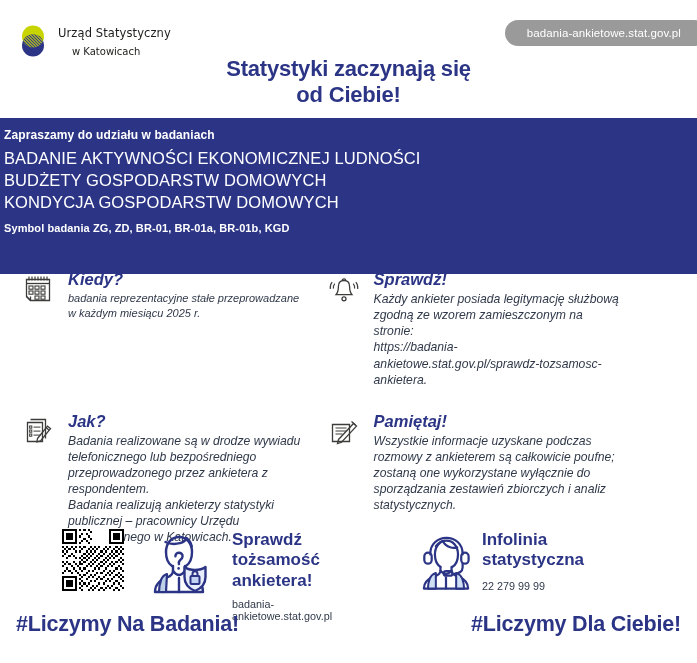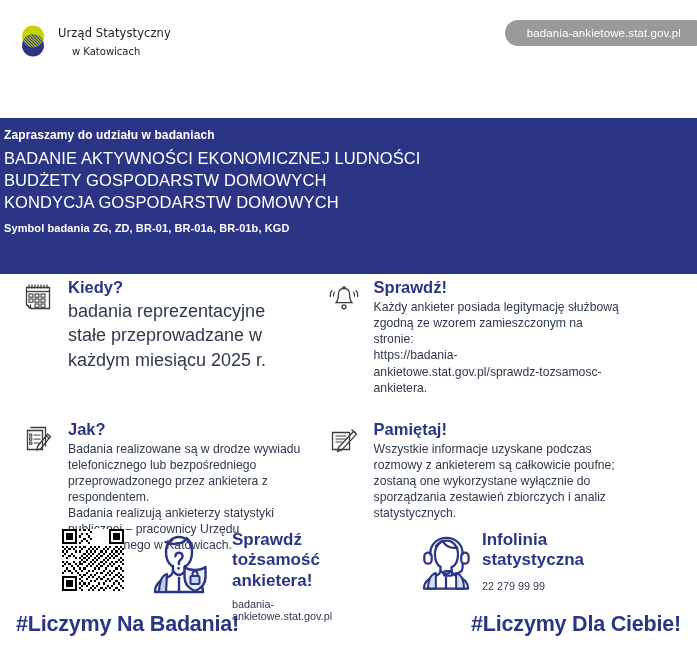--- a/index.html
+++ b/index.html
@@ -43,29 +43,29 @@
     position:absolute;left:0;top:118px;width:697px;height:156px;
     background:#2b3485;color:#ffffff;
     box-sizing:border-box;
     padding:10px 0 0 4px;
   }
   .banner-kicker{font-size:12px;font-weight:bold;letter-spacing:.1px;margin-bottom:6px;}
   .banner-line{font-size:16.5px;line-height:1.33;letter-spacing:.1px;font-weight:400;}
   .banner-symbol{font-size:11px;font-weight:bold;margin-top:8px;letter-spacing:.1px;}
 
   
-  .info{position:absolute;left:0;top:270px;width:634px;}
+  .info{position:absolute;left:0;top:262px;width:634px;font-style:italic;}
   .info-row{display:flex;}
   .info-col{width:348px;box-sizing:border-box;padding:8px 14px 0 22px;display:flex;gap:12px;}
   .info-col.right{padding-left:10px;}
   .icon-slot{flex:none;width:34px;padding-top:4px;}
   .info-body{flex:1;}
   .info-h{font-size:16.5px;font-weight:bold;color:#2b3485;margin:0 0 3px 0;line-height:1.1;}
   .info-p{font-size:12.2px;line-height:1.32;color:#30394a;margin:0;}
-  .info-p.big{font-size:18px;line-height:1.35;color:#30394a;}
+  .info-p.big{font-size:11px;line-height:1.35;color:#30394a;}
 
   
   .promos{position:absolute;left:0;top:520px;width:584px;display:flex;align-items:flex-start;}
   .promo-a{display:flex;align-items:flex-start;gap:4px;padding-left:62px;}
   .promo-b{display:flex;align-items:flex-start;padding-left:36px;}
   .promo-txt{padding-top:10px;}
   .promo-h{font-size:17px;font-weight:bold;color:#2b3485;line-height:1.2;}
   .promo-h span{display:block;}
   .promo-sub{font-size:10.8px;color:#30394a;margin-top:7px;}
   .promo-sub.tel{font-size:10.8px;color:#30394a;margin-top:9px;}
@@ -107,20 +107,22 @@
       </span>
       <span class="logo-text">
         <span class="logo-l1">Urząd Statystyczny</span><br>
         <span class="logo-l2">w Katowicach</span>
       </span>
     </div>
 
     <div class="url-badge">badania-ankietowe.stat.gov.pl</div>
 
     <div class="main-title">
+      <span>Statystyki zaczynają się</span>
+      <span>od Ciebie!</span>
     </div>
   </div>
 
   <div class="banner">
     <div class="banner-kicker">Zapraszamy do udziału w badaniach</div>
     <div class="banner-line">BADANIE AKTYWNOŚCI EKONOMICZNEJ LUDNOŚCI</div>
     <div class="banner-line">BUDŻETY GOSPODARSTW DOMOWYCH</div>
     <div class="banner-line">KONDYCJA GOSPODARSTW DOMOWYCH</div>
     <div class="banner-symbol">Symbol badania ZG, ZD, BR-01, BR-01a, BR-01b, KGD</div>
   </div>

